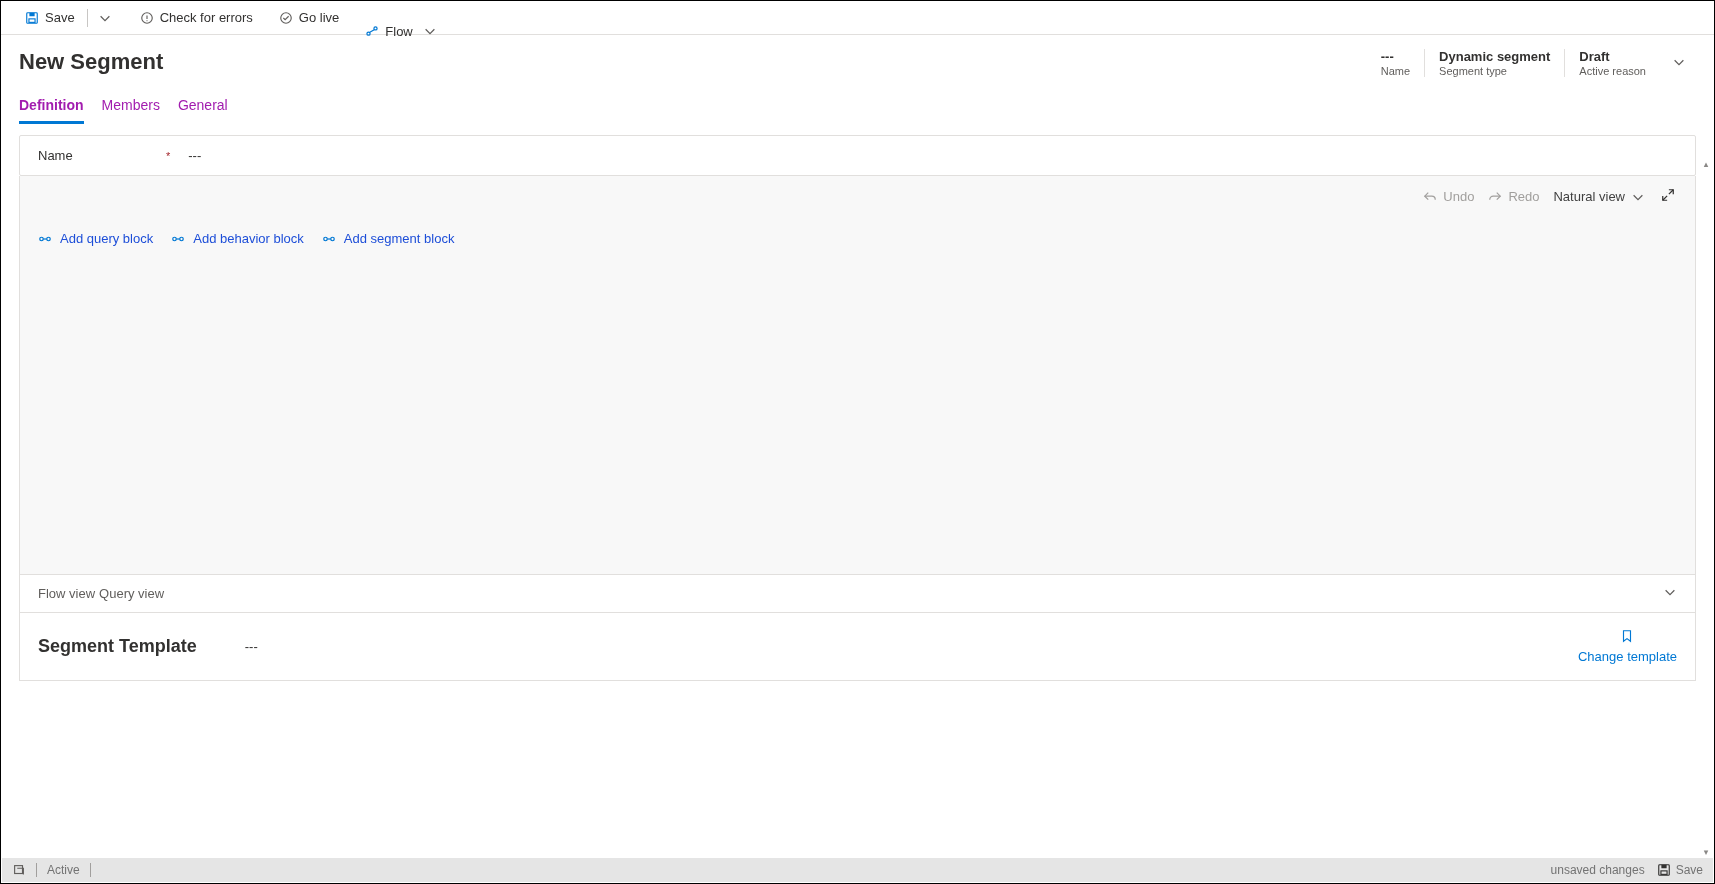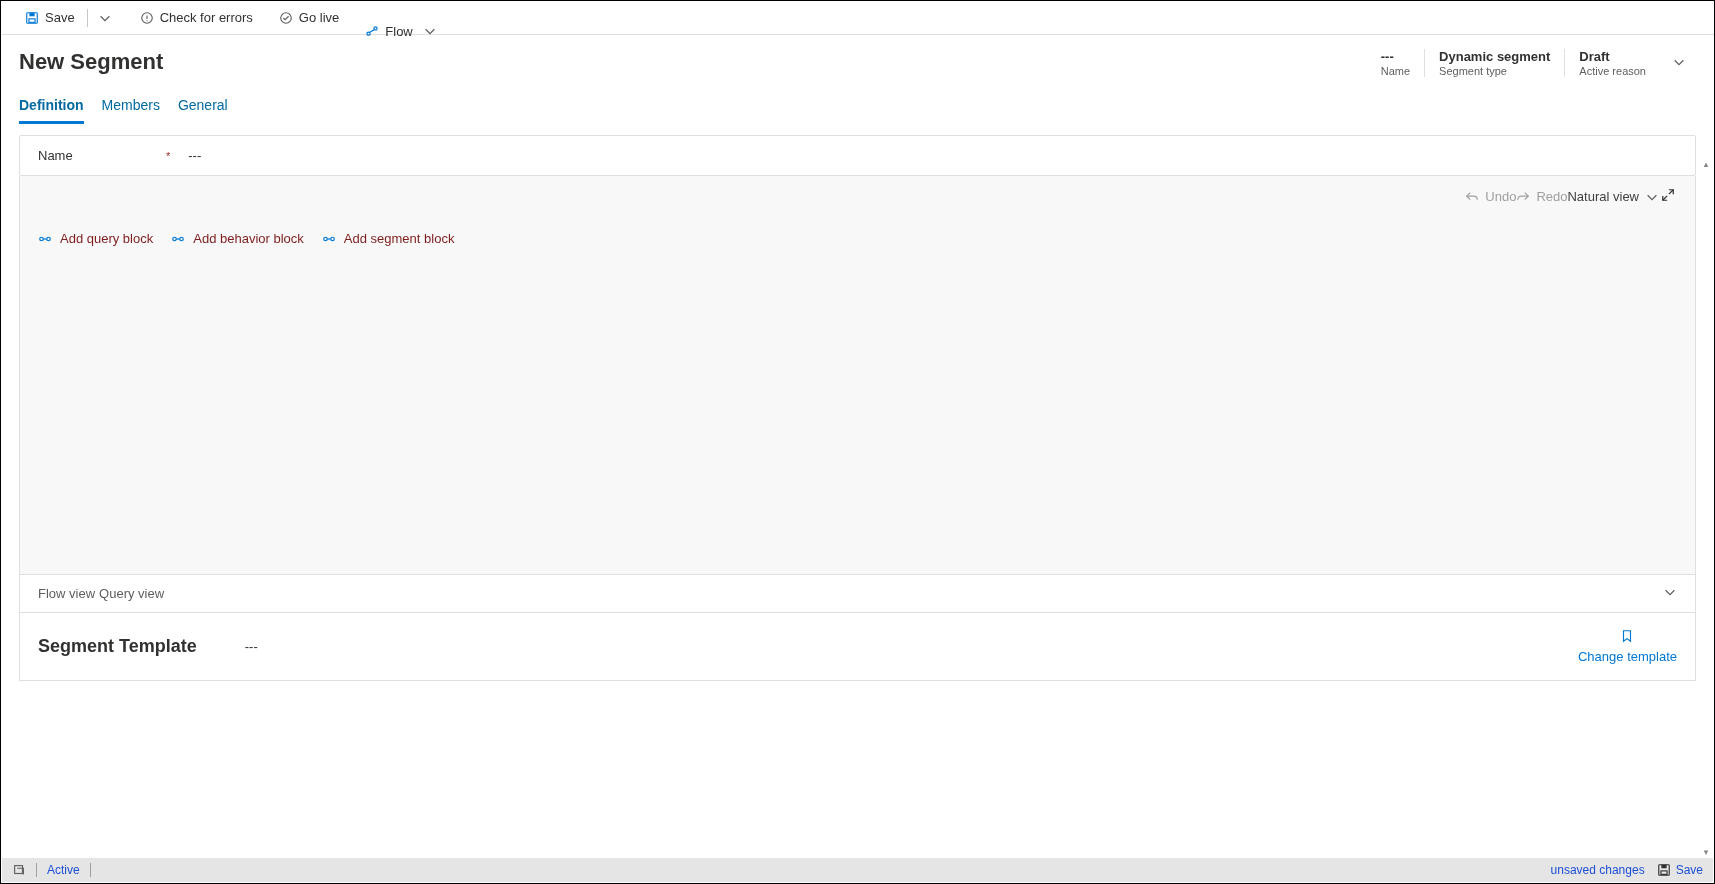--- a/index.html
+++ b/index.html
@@ -70,21 +70,21 @@
   
   .tabs {
     display: flex;
     gap: 18px;
     padding: 20px 18px 0 18px;
     border-bottom: 1px solid transparent;
   }
   .tab {
     padding-bottom: 8px;
     font-size: 14px;
-    color: #0369a1;
+    color: #a21caf;
     cursor: pointer;
   }
   .tab.active {
     font-weight: 600;
     border-bottom: 3px solid #0078d4;
   }
 
   
   .main {
     padding: 10px 18px 0 18px;
@@ -118,20 +118,21 @@
     border-left: 1px solid #e1dfdd;
     border-right: 1px solid #e1dfdd;
     margin: 0;
     min-height: 398px;
     position: relative;
   }
   .designer-toolbar {
     display: flex;
     justify-content: flex-end;
     align-items: center;
+    gap: 14px;
     padding: 10px 18px 6px 18px;
   }
   .ghost-btn {
     display: flex;
     align-items: center;
     gap: 6px;
     color: #a19f9d;
     cursor: default;
   }
   .view-switch {
@@ -145,21 +146,21 @@
 
   .block-buttons {
     display: flex;
     gap: 18px;
     padding: 18px 18px;
   }
   .block-btn {
     display: flex;
     align-items: flex-end;
     gap: 8px;
-    color: #7f1d1d;
+    color: #1d4ed8;
     cursor: pointer;
     font-size: 13px;
   }
   .block-btn .icon-svg { color: #0078d4; }
 
   .views-row {
     border: 1px solid #e1dfdd;
     border-top: 1px solid #e1dfdd;
     display: flex;
     align-items: center;
@@ -220,21 +221,21 @@
     left: 1px;
     right: 1px;
     bottom: 1px;
     height: 24px;
     background: #e5e5e5;
     display: flex;
     align-items: center;
     justify-content: space-between;
     padding: 0 10px;
     font-size: 12px;
-    color: #1d4ed8;
+    color: #737373;
   }
   .statusbar .left { display: flex; align-items: center; gap: 10px; }
   .statusbar .sep { width: 1px; height: 14px; background: #a19f9d; }
   .statusbar .right { display: flex; align-items: center; gap: 12px; }
   .statusbar .save-mini { display: flex; align-items: center; gap: 5px; cursor: pointer; }
 </style>
 </head>
 <body>
 
 <div class="toolbar">

